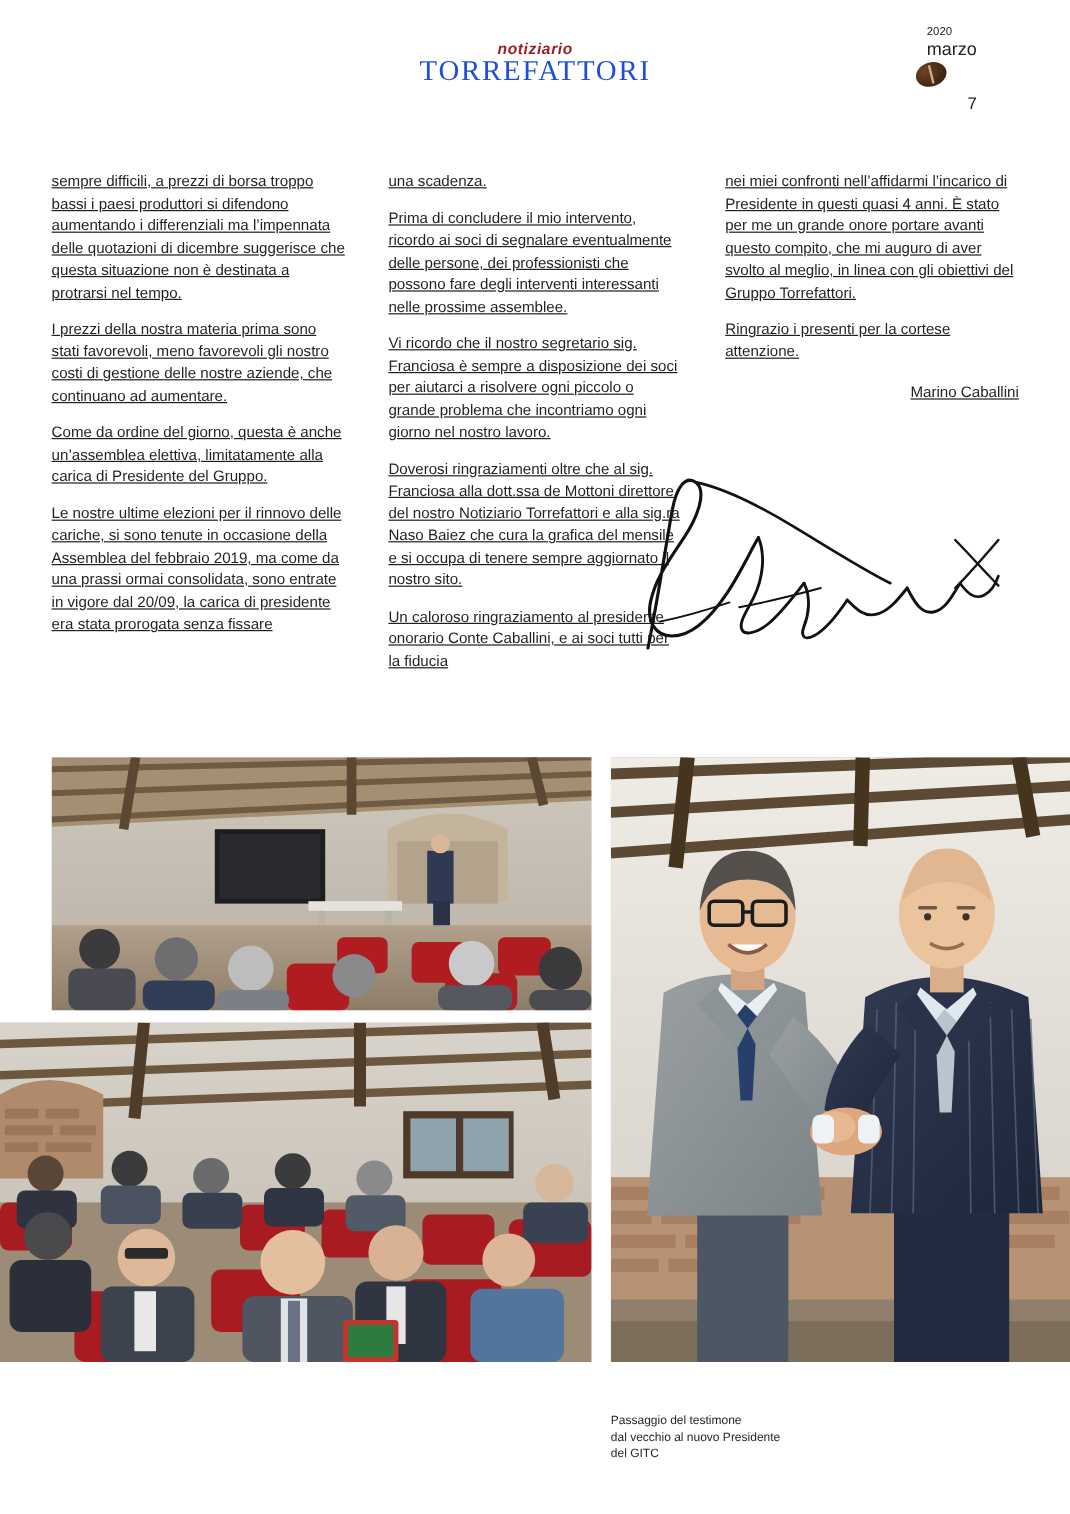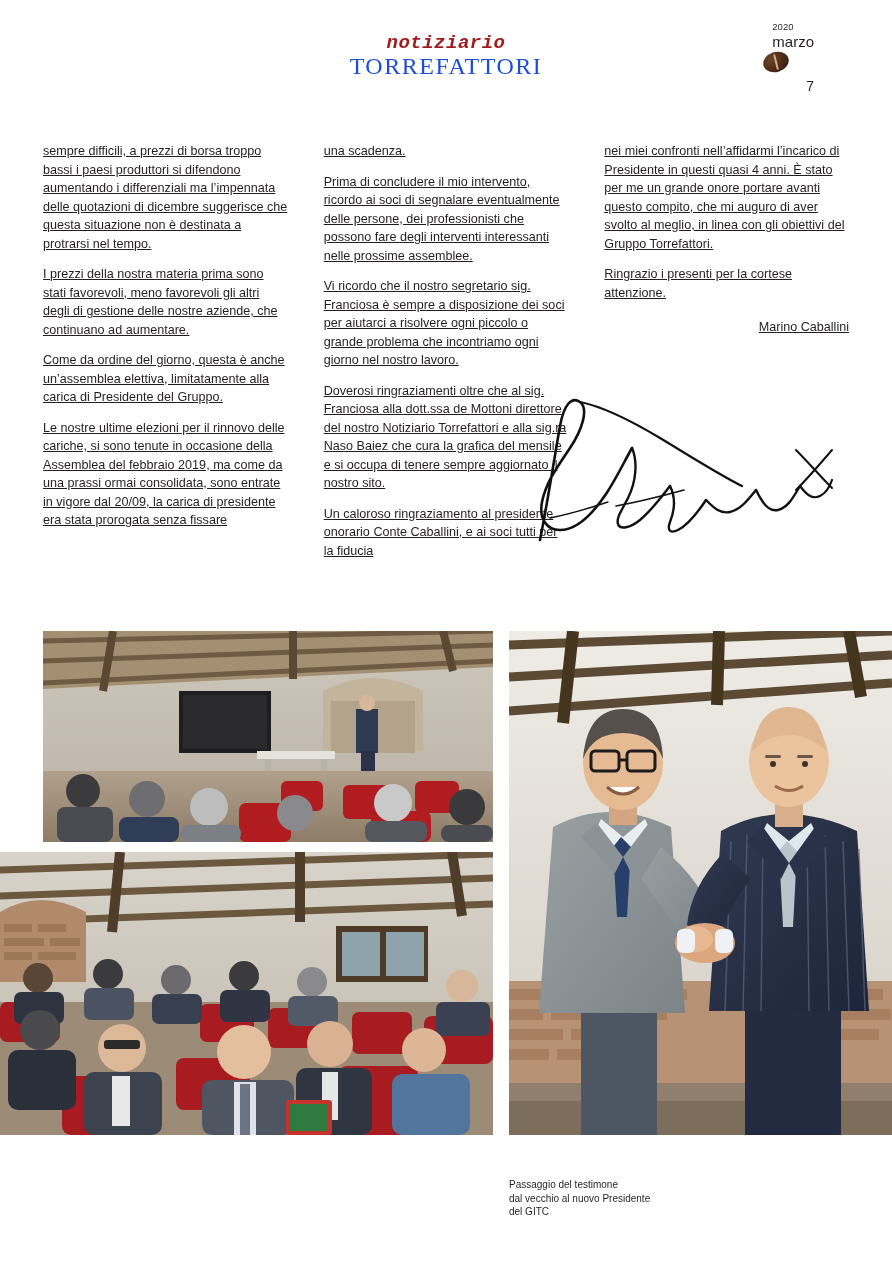--- a/index.html
+++ b/index.html
@@ -18,24 +18,24 @@
 
   
   .masthead {
     position: absolute;
     left: 0;
     top: 34px;
     width: 892px;
     text-align: center;
   }
   .masthead .kicker {
-    font-family: Liberation Mono, monospace;
+    font-family: Liberation Sans, sans-serif;
     font-style: italic;
     font-weight: bold;
-    font-size: 19px;
+    font-size: 13px;
     color: #9e1b1e;
     letter-spacing: 0.5px;
     line-height: 1;
     margin-bottom: 1px;
   }
   .masthead .wordmark {
     font-family: "Liberation Serif", serif;
     font-size: 24px;
     letter-spacing: 1.5px;
     color: #1d4ed8;
@@ -158,21 +158,21 @@
   <div class="year">2020</div>
   <div class="month">marzo</div>
 </div>
 
 <div class="page-number">7</div>
 
 <div class="columns">
 
   <div class="col">
     <p>sempre difficili, a prezzi di borsa troppo bassi i paesi produttori si difendono aumentando i differenziali ma l’impennata delle quotazioni di dicembre suggerisce che questa situazione non è destinata a protrarsi nel tempo.</p>
-    <p>I prezzi della nostra materia prima sono stati favorevoli, meno favorevoli gli altri degli di gestione delle nostre aziende, che continuano ad aumentare.</p>
+    <p>I prezzi della nostra materia prima sono stati favorevoli, meno favorevoli gli nostro costi di gestione delle nostre aziende, che continuano ad aumentare.</p>
     <p>Come da ordine del giorno, questa è anche un’assemblea elettiva, limitatamente alla carica di Presidente del Gruppo.</p>
     <p class="last">Le nostre ultime elezioni per il rinnovo delle cariche, si sono tenute in occasione della Assemblea del febbraio 2019, ma come da una prassi ormai consolidata, sono entrate in vigore dal 20/09, la carica di presidente era stata prorogata senza fissare</p>
   </div>
 
   <div class="col">
     <p>una scadenza.</p>
     <p>Prima di concludere il mio intervento, ricordo ai soci di segnalare eventualmente delle persone, dei professionisti che possono fare degli interventi interessanti nelle prossime assemblee.</p>
     <p>Vi ricordo che il nostro segretario sig. Franciosa è sempre a disposizione dei soci per aiutarci a risolvere ogni piccolo o grande problema che incontriamo ogni giorno nel nostro lavoro.</p>
     <p>Doverosi ringraziamenti oltre che al sig. Franciosa alla dott.ssa de Mottoni direttore del nostro Notiziario Torrefattori e alla sig.ra Naso Baiez che cura la grafica del mensile e si occupa di tenere sempre aggiornato il nostro sito.</p>
     <p class="last">Un caloroso ringraziamento al presidente onorario Conte Caballini, e ai soci tutti per la fiducia</p>

